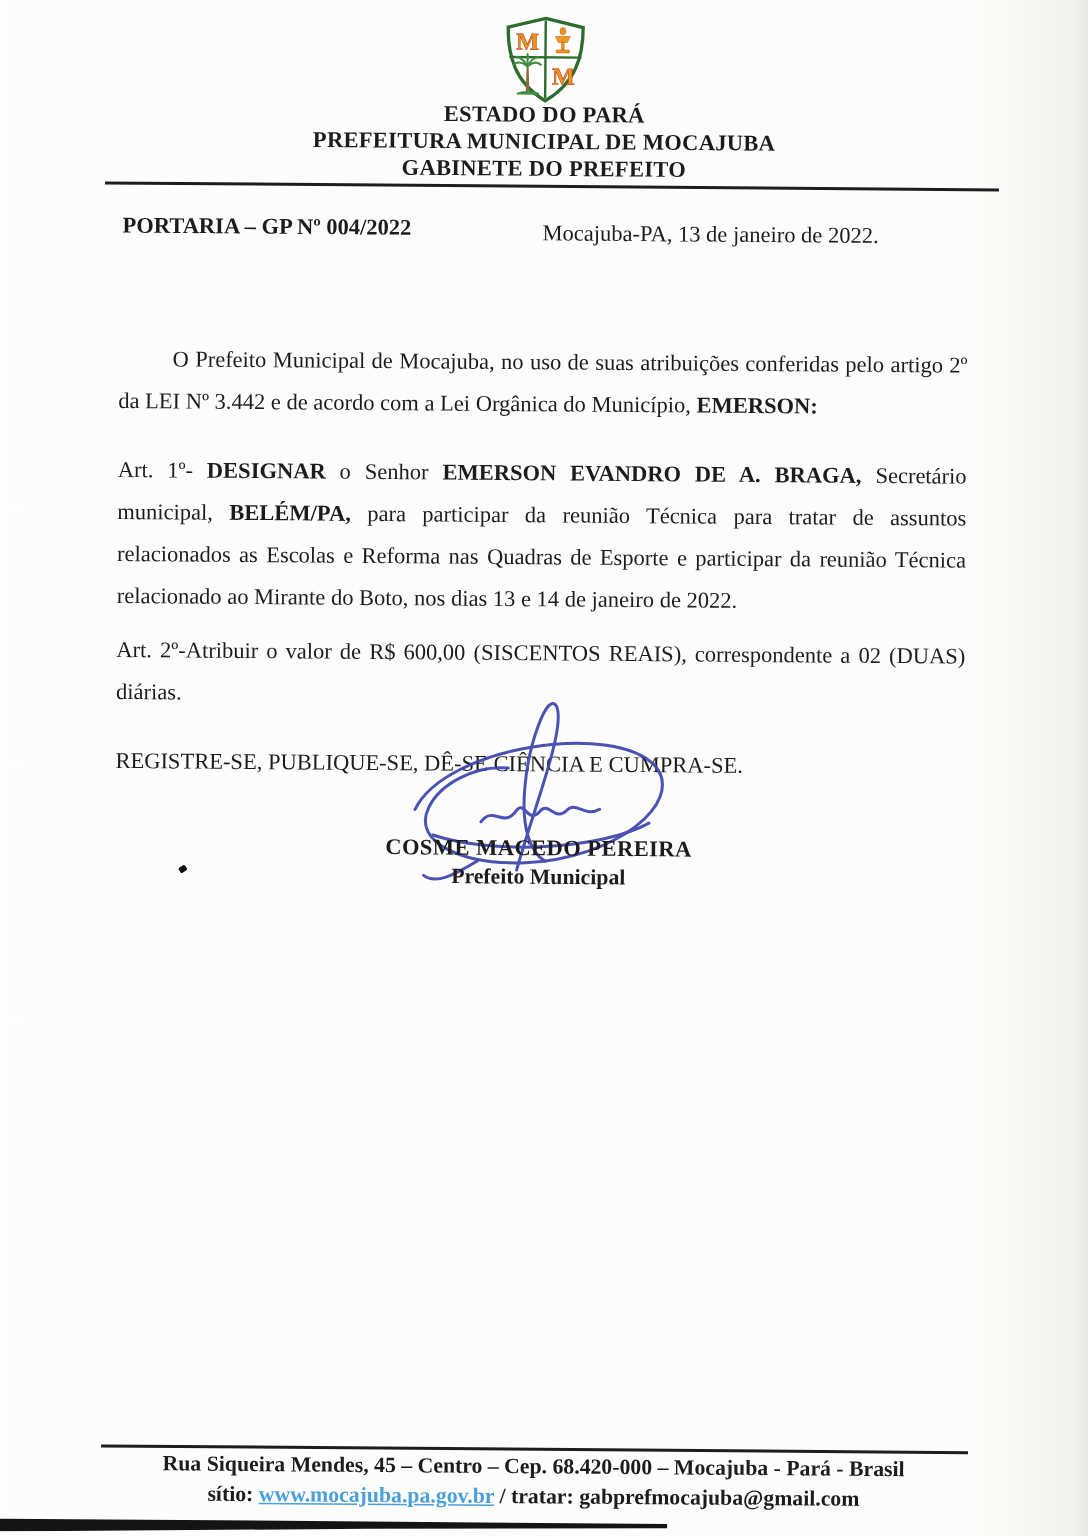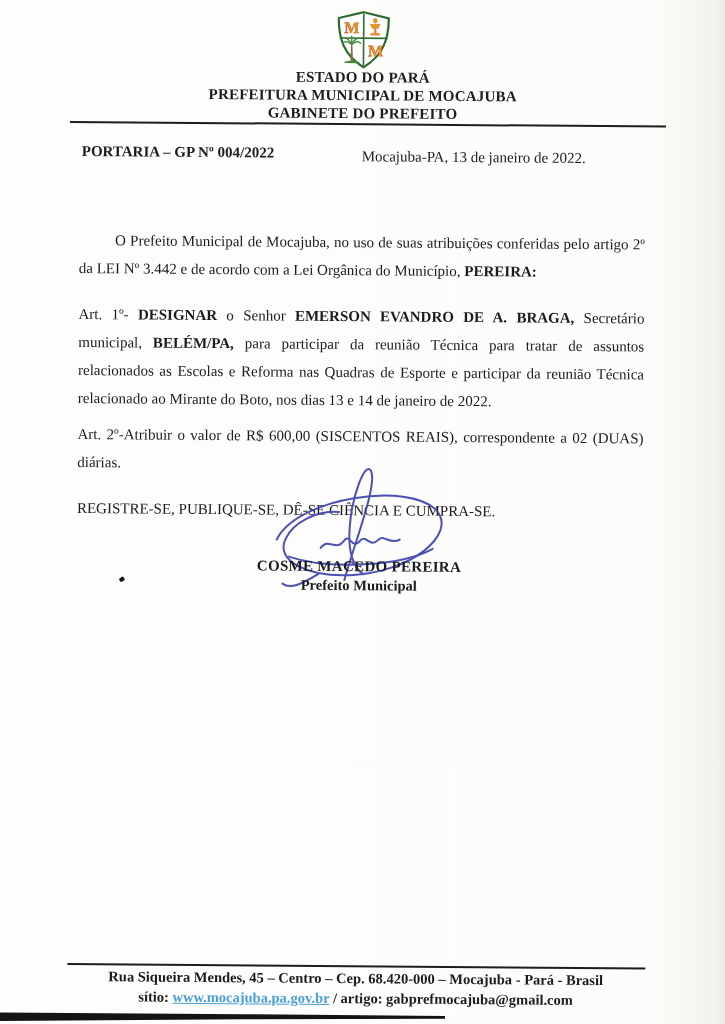--- a/index.html
+++ b/index.html
@@ -94,21 +94,21 @@
     <div class="org">
       <div>ESTADO DO PARÁ</div>
       <div>PREFEITURA MUNICIPAL DE MOCAJUBA</div>
       <div>GABINETE DO PREFEITO</div>
     </div>
     <div class="rule"></div>
 
     <div class="docnum">PORTARIA – GP Nº 004/2022</div>
     <div class="pdate">Mocajuba-PA, 13 de janeiro de 2022.</div>
 
-    <div class="para p1"><span>O Prefeito Municipal de Mocajuba, no uso de suas atribuições conferidas pelo artigo 2º da LEI Nº 3.442 e de acordo com a Lei Orgânica do Município, </span><b>PEREIRA:</b></div>
+    <div class="para p1"><span>O Prefeito Municipal de Mocajuba, no uso de suas atribuições conferidas pelo artigo 2º da LEI Nº 3.442 e de acordo com a Lei Orgânica do Município, </span><b>EMERSON:</b></div>
     <div class="para p2"><span>Art. 1º- </span><b>DESIGNAR</b><span> o Senhor </span><b>EMERSON EVANDRO DE A. BRAGA,</b><span> Secretário municipal, </span><b>BELÉM/PA,</b><span> para participar da reunião Técnica para tratar de assuntos relacionados as Escolas e Reforma nas Quadras de Esporte e participar da reunião Técnica relacionado ao Mirante do Boto, nos dias 13 e 14 de janeiro de 2022.</span></div>
     <div class="para p3"><span>Art. 2º-Atribuir o valor de R$ 600,00 (SISCENTOS REAIS), correspondente a 02 (DUAS) diárias.</span></div>
     <div class="para p4"><span>REGISTRE-SE, PUBLIQUE-SE, DÊ-SE CIÊNCIA E CUMPRA-SE.</span></div>
 
     <svg class="sig" viewBox="0 0 200 132">
       <g fill="none" stroke="#3d43ae" stroke-width="2" stroke-linecap="round" opacity="0.92">
         <path d="M18,80 C38,38 150,20 178,50 C198,74 152,112 92,115 C50,117 16,102 27,79 C34,63 58,50 80,52"></path>
         <path d="M86,120 C96,82 118,26 112,11 C106,-1 93,36 91,66 C89,92 95,108 105,114"></path>
         <path d="M62,88 C70,77 77,92 85,81 C91,72 93,90 101,81 C107,73 111,88 119,80 C125,73 131,85 141,79"></path>
         <path d="M30,97 C70,110 142,106 174,88"></path>
@@ -116,18 +116,18 @@
       </g>
     </svg>
 
     <div class="signer">COSME MACEDO PEREIRA</div>
     <div class="signer-title">Prefeito Municipal</div>
     <div class="speck"></div>
 
     <div class="frule"></div>
     <div class="faddr">Rua Siqueira Mendes, 45 – Centro – Cep. 68.420-000 – Mocajuba - Pará - Brasil</div>
     <div class="fcontact">
-      <span>sítio: </span><a>www.mocajuba.pa.gov.br</a><span> / artigo: </span><span>gabprefmocajuba@gmail.com</span>
+      <span>sítio: </span><a>www.mocajuba.pa.gov.br</a><span> / tratar: </span><span>gabprefmocajuba@gmail.com</span>
     </div>
   </div>
 
   <div class="scan-band"></div>
 </div>
 
 </body></html>

